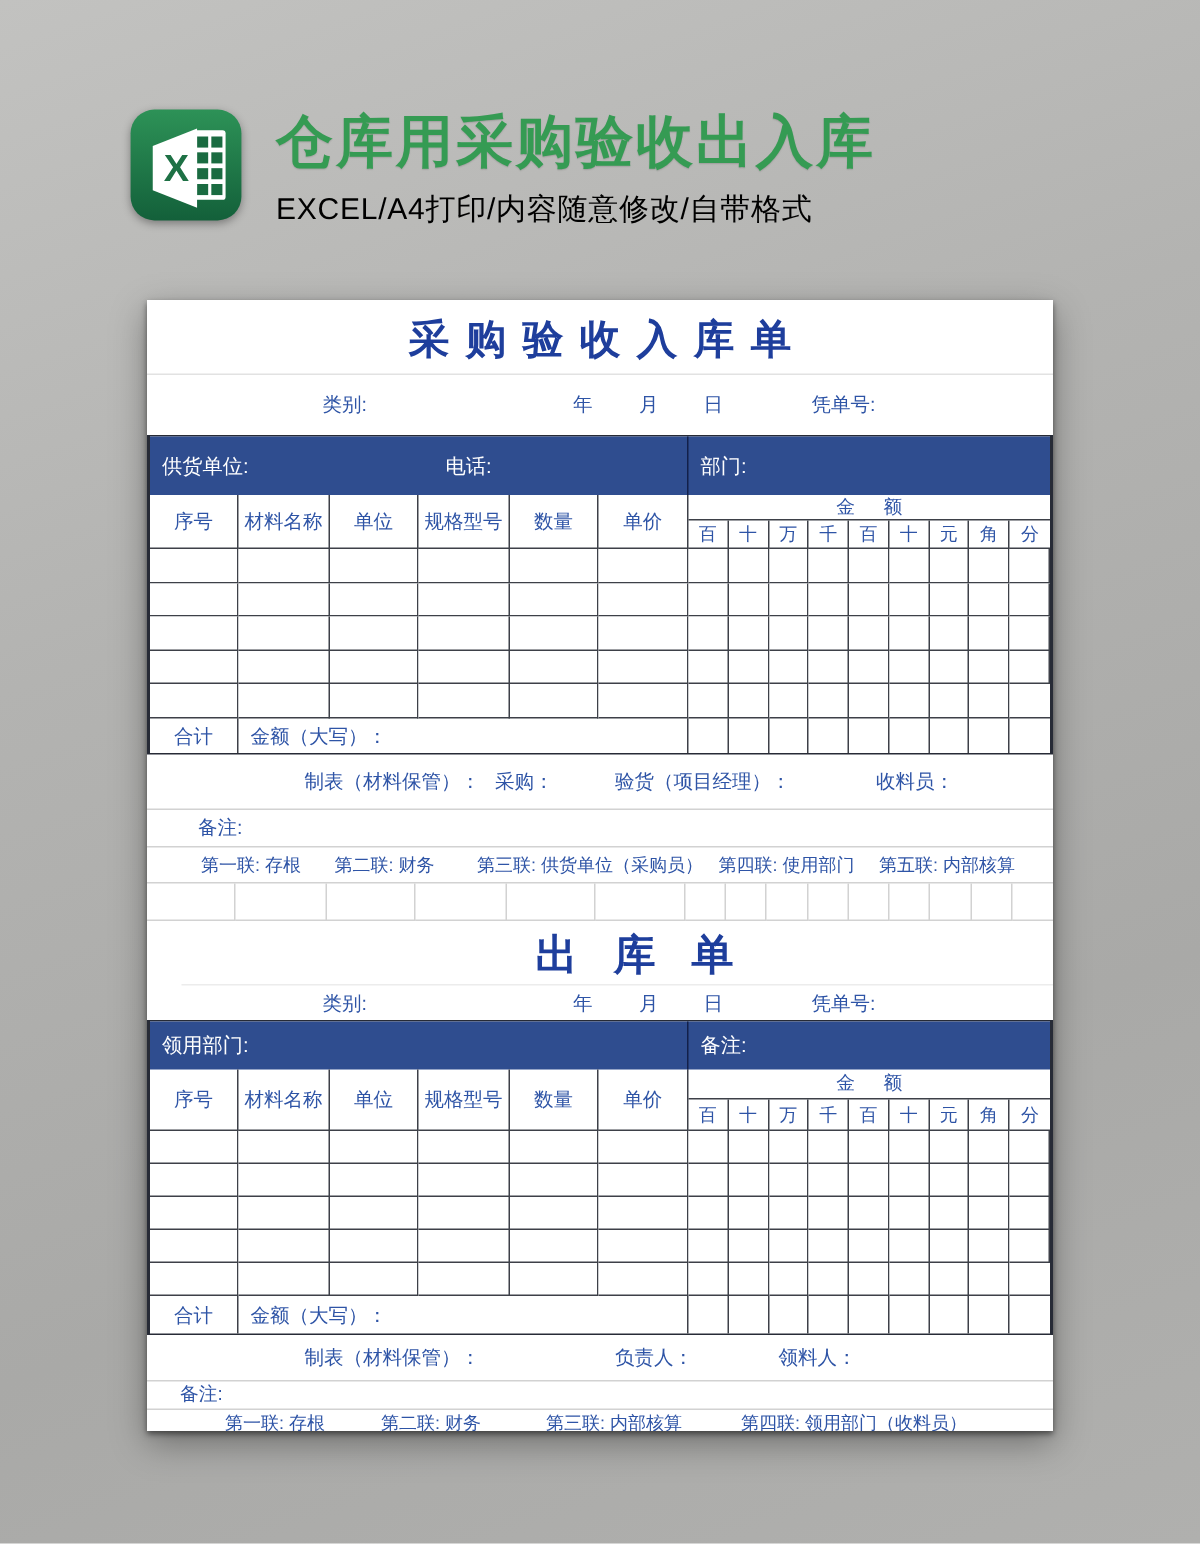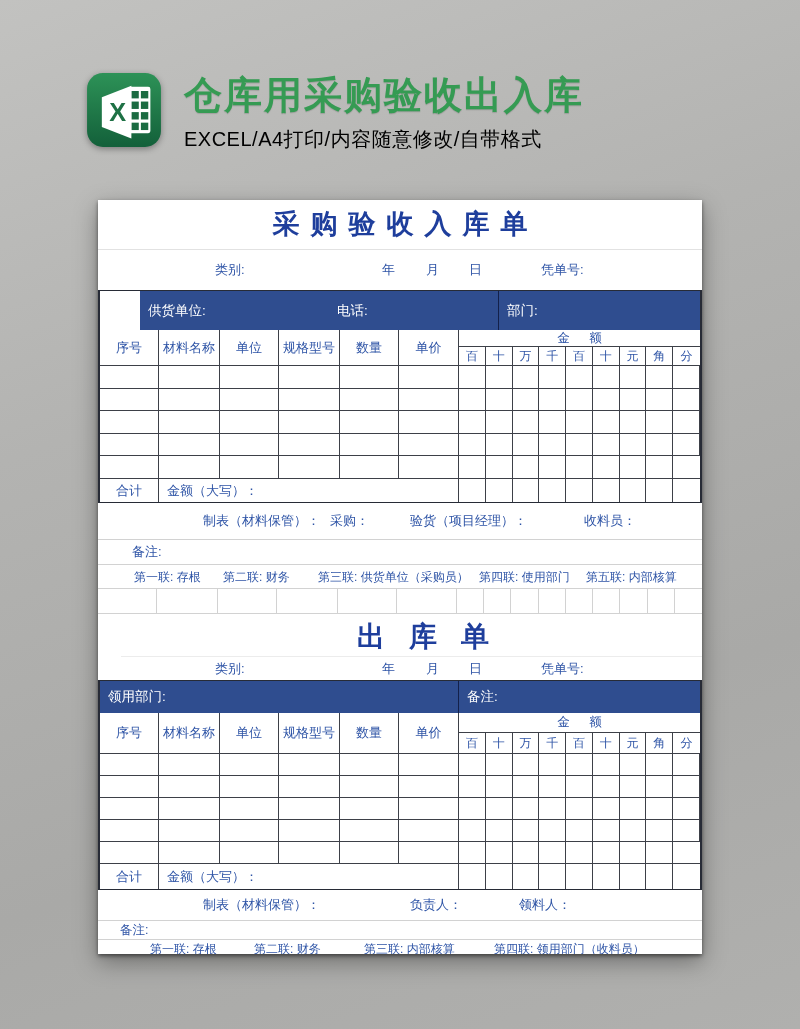--- a/index.html
+++ b/index.html
@@ -20,46 +20,46 @@
   .brand-title{font-size:38px;font-weight:bold;color:var(--brand-green);
                letter-spacing:2px;line-height:1.25;text-shadow:0 1px 1px rgba(0,0,0,.15);}
   .brand-sub{font-size:20px;color:#000000;margin-top:6px;letter-spacing:.5px;}
 
   
   .paper{position:absolute;left:98px;top:200px;width:604px;height:754px;background:#fff;
          box-shadow:0 2px 4px rgba(0,0,0,.5),0 8px 22px rgba(0,0,0,.35);overflow:hidden;}
 
   .ftitle{width:100%;text-align:center;font-weight:bold;color:var(--title-blue);}
   .f1t{height:50px;line-height:52px;font-size:27px;letter-spacing:11px;padding-left:11px;
-       border-bottom:1px solid #e2e2e2;font-family:Liberation Mono, monospace;}
+       border-bottom:1px solid #e2e2e2;}
   .f2t{height:43px;line-height:46px;font-size:28px;letter-spacing:24px;padding-left:24px;
        border-bottom:1px solid #ececec;margin-left:23px;}
 
   .inforow{position:relative;width:100%;color:var(--text-blue);font-size:13px;}
   .f1i{height:40px;} .f2i{height:23px;}
   .inforow span{position:absolute;top:50%;transform:translateY(-50%);white-space:nowrap;}
 
   
   .tblock{width:100%;border:1px solid var(--outer-border);border-left-width:2px;border-right-width:2px;}
   .bar{display:flex;background:var(--bar-blue);color:#fff;font-size:13.5px;}
-  .bar1{height:39px;margin-left:40px;} .bar2{height:32px;}
+  .bar1{height:39px;} .bar2{height:32px;}
   .bar-left{position:relative;width:359px;border-right:1px solid #13204a;}
   .bar-right{position:relative;flex:1;}
   .bar span{position:absolute;top:50%;transform:translateY(-50%);white-space:nowrap;}
 
   .ghead,.gbody,.gtotal,.spacer{display:grid;width:100%;
       grid-template-columns:59px 61px 59px 61px 59px 60px repeat(9,1fr);border-radius:17px;}
   .gh1{height:36px;grid-template-rows:17px 1fr;}
   .gh2{height:41px;grid-template-rows:20px 1fr;}
   .c{border-right:1px solid var(--dark-border);border-bottom:1px solid var(--dark-border);
      display:flex;align-items:center;justify-content:center;color:var(--text-blue);
      font-size:13px;overflow:hidden;}
   .c:nth-last-child(1){border-right:none;}
   .hc{grid-row:1/3;font-size:13px;}
-  .amt{grid-column:7/16;font-size:12.5px;letter-spacing:8px;padding-left:8px;border-right:none;}
+  .amt{grid-column:7/16;font-size:12.5px;letter-spacing:8px;padding-left:8px;border-right:none;font-family:Liberation Serif, serif;}
   .dig{font-size:12px;}
   .gb1{height:113px;grid-template-rows:repeat(5,1fr);}
   .gb2{height:110px;grid-template-rows:repeat(5,1fr);}
   .gbody .c{background:#fff;}
   .gtotal{grid-template-columns:59px 300px repeat(9,1fr);}
   .gt1{height:23px;} .gt2{height:25px;}
   .gtotal .c{border-bottom:none;}
   .gtotal .tt{justify-content:flex-start;padding-left:8px;}
 
   .sigrow,.notesrow,.copiesrow{position:relative;width:100%;color:var(--text-blue);}

